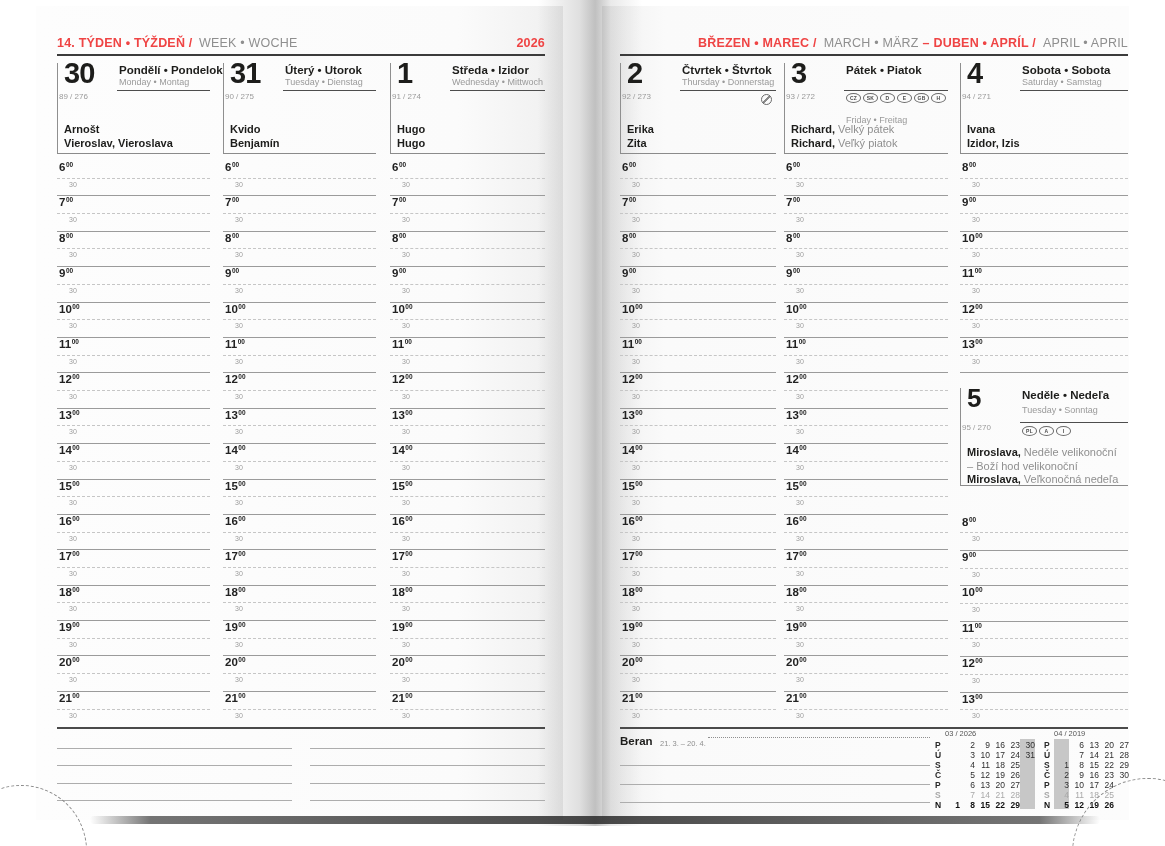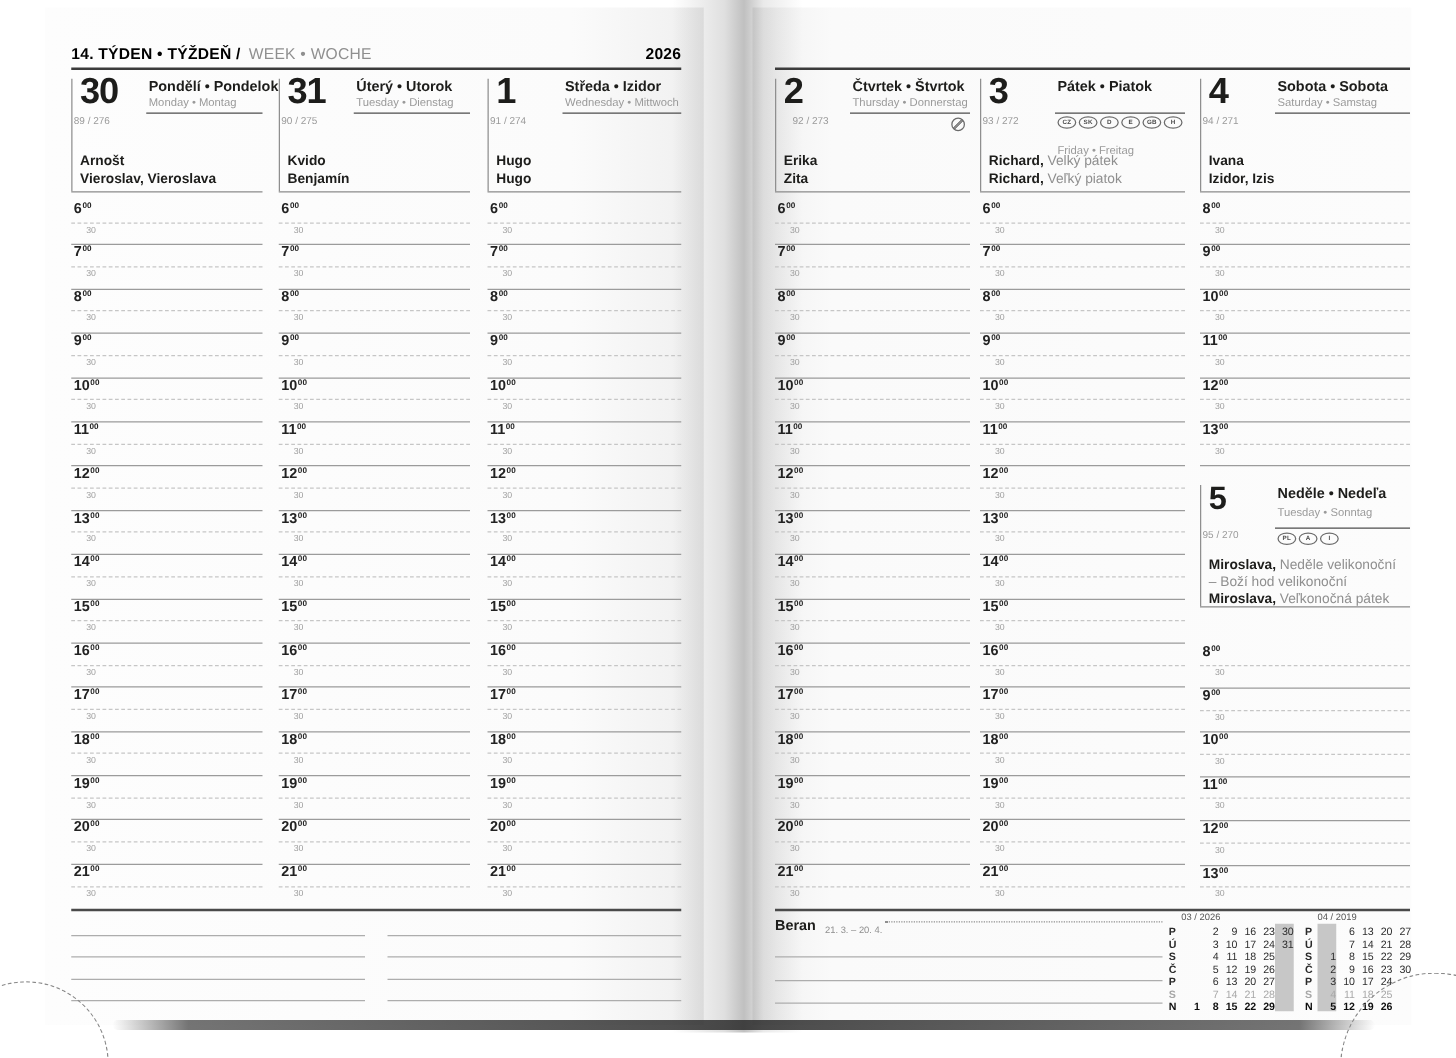--- a/index.html
+++ b/index.html
@@ -8,21 +8,21 @@
   .paper{position:absolute;top:6px;height:814px;width:527px;}
   .paper.left{left:36px;background:linear-gradient(to right,#fdfdfd 0%,#fbfbfb 80%,#f2f2f2 95%,#eaeaea 100%);}
   .paper.right{left:602px;background:linear-gradient(to right,#e9e9e9 0%,#f3f3f3 4%,#fafafa 12%,#fcfcfc 100%);}
   .gutter{position:absolute;left:538px;top:0;width:104px;height:826px;
           background:linear-gradient(to right,rgba(200,200,200,0) 0%,rgba(150,150,150,.30) 40%,rgba(105,105,105,.42) 55%,rgba(170,170,170,.25) 70%,rgba(220,220,220,0) 100%);}
   .page{position:absolute;top:36px;height:790px;}
   #page-left{left:57px;width:488px;}
   #page-right{left:620px;width:508px;}
   .week-header{position:absolute;top:0;left:0;right:0;display:flex;justify-content:space-between;font-size:12.5px;line-height:14px;}
   .week-header.right{justify-content:flex-end;gap:4px;}
-  .wh-bold{font-weight:700;color:#000000;letter-spacing:.2px;}
+  .wh-bold{font-weight:700;color:#ef4444;letter-spacing:.2px;}
   .wh-light{font-weight:400;color:#8f8f8f;letter-spacing:.2px;margin-left:3px;}
   .header-rule{position:absolute;top:18px;left:0;right:0;height:0;border-bottom:2.2px solid #3b3b3b;}
   .col{position:absolute;top:24px;height:667px;}
   .vline{position:absolute;width:0;border-left:1px solid #8f8f8f;left:0;}
   .day-num{position:absolute;left:7px;font-weight:700;line-height:1;letter-spacing:-1px;}
   .day-title{position:absolute;left:62px;font-size:11.5px;font-weight:700;white-space:nowrap;}
   .day-sub{position:absolute;left:62px;font-size:9px;color:#9a9a9a;white-space:nowrap;}
   .hdr-rule{position:absolute;left:60px;right:0;border-bottom:1.6px solid #4d4d4d;}
   .doy{position:absolute;left:2px;font-size:8px;color:#9a9a9a;white-space:nowrap;}
   .badges{position:absolute;left:62px;display:flex;gap:2px;}
@@ -506,29 +506,35 @@
       <div class="note-line" style="top: 712px; left: 253px; width: 235px;"></div>
       <div class="note-line" style="top: 729px; left: 0px; width: 235px;"></div>
       <div class="note-line" style="top: 729px; left: 253px; width: 235px;"></div>
       <div class="note-line" style="top: 747px; left: 0px; width: 235px;"></div>
       <div class="note-line" style="top: 747px; left: 253px; width: 235px;"></div>
       <div class="note-line" style="top: 764px; left: 0px; width: 235px;"></div>
       <div class="note-line" style="top: 764px; left: 253px; width: 235px;"></div>
     </div>
 
   <div class="page" id="page-right">
+    <div class="week-header right">
+      <span class="wh-bold">BŘEZEN • MAREC /</span>
+      <span class="wh-light">MARCH • MÄRZ</span>
+      <span class="wh-bold">– DUBEN • APRÍL /</span>
+      <span class="wh-light">APRIL • APRIL</span>
+    </div>
     <div class="header-rule"></div>
     <div class="thick" style="top:691px;"></div>
   <div class="col" style="left: 0px; width: 156px;">
         <div class="vline" style="top: 3px; height: 90px;"></div>
         <div class="day-num" style="top: -1px; font-size: 29px;">2</div>
         <div class="day-title" style="top: 4px;">Čtvrtek • Štvrtok</div>
         <div class="day-sub" style="top: 17px;">Thursday • Donnerstag</div>
         <div class="hdr-rule" style="top: 29.5px;"></div>
-        <div class="doy" style="top: 31.5px; margin-left: 12px;">92 / 273</div>
+        <div class="doy" style="top: 31.5px;">92 / 273</div>
         <div class="moon" style="top: 34px;"></div>
         <div class="nameday" style="top: 63px;"><span class="nd-b">Erika</span><span class="nd-l" style="margin-left: 3px;"></span></div>
         <div class="nameday" style="top: 76.5px;"><span class="nd-b">Zita</span><span class="nd-l" style="margin-left: 3px;"></span></div>
         <div class="names-rule" style="top: 93px;"></div>
         <div class="grid" style="top: 100px;">
           <div class="hrow">
             <div class="ht">
               <span class="hnum">6<span class="hsup">00</span></span>
             </div>
             <div class="hb">
@@ -872,21 +878,21 @@
         <div class="day-sub" style="top: 345px;">Tuesday • Sonntag</div>
         <div class="hdr-rule" style="top: 361.5px;"></div>
         <div class="doy" style="top: 363px;">95 / 270</div>
         <div class="badges" style="top: 366px;">
           <span class="badge">PL</span>
           <span class="badge">A</span>
           <span class="badge">I</span>
         </div>
         <div class="nameday" style="top: 386px;"><span class="nd-b">Miroslava,</span><span class="nd-l" style="margin-left: 3px;">Neděle velikonoční</span></div>
         <div class="nameday" style="top: 399.5px;"><span class="nd-b"></span><span class="nd-l" style="margin-left: 0px;">– Boží hod velikonoční</span></div>
-        <div class="nameday" style="top: 413px;"><span class="nd-b">Miroslava,</span><span class="nd-l" style="margin-left: 3px;">Veľkonočná pátek</span></div>
+        <div class="nameday" style="top: 413px;"><span class="nd-b">Miroslava,</span><span class="nd-l" style="margin-left: 3px;">Veľkonočná nedeľa</span></div>
         <div class="names-rule" style="top: 425px;"></div>
         <div class="grid" style="top: 454.6px;">
           <div class="hrow">
             <div class="ht">
               <span class="hnum">8<span class="hsup">00</span></span>
             </div>
             <div class="hb">
               <span class="half">30</span>
             </div>
           </div>

